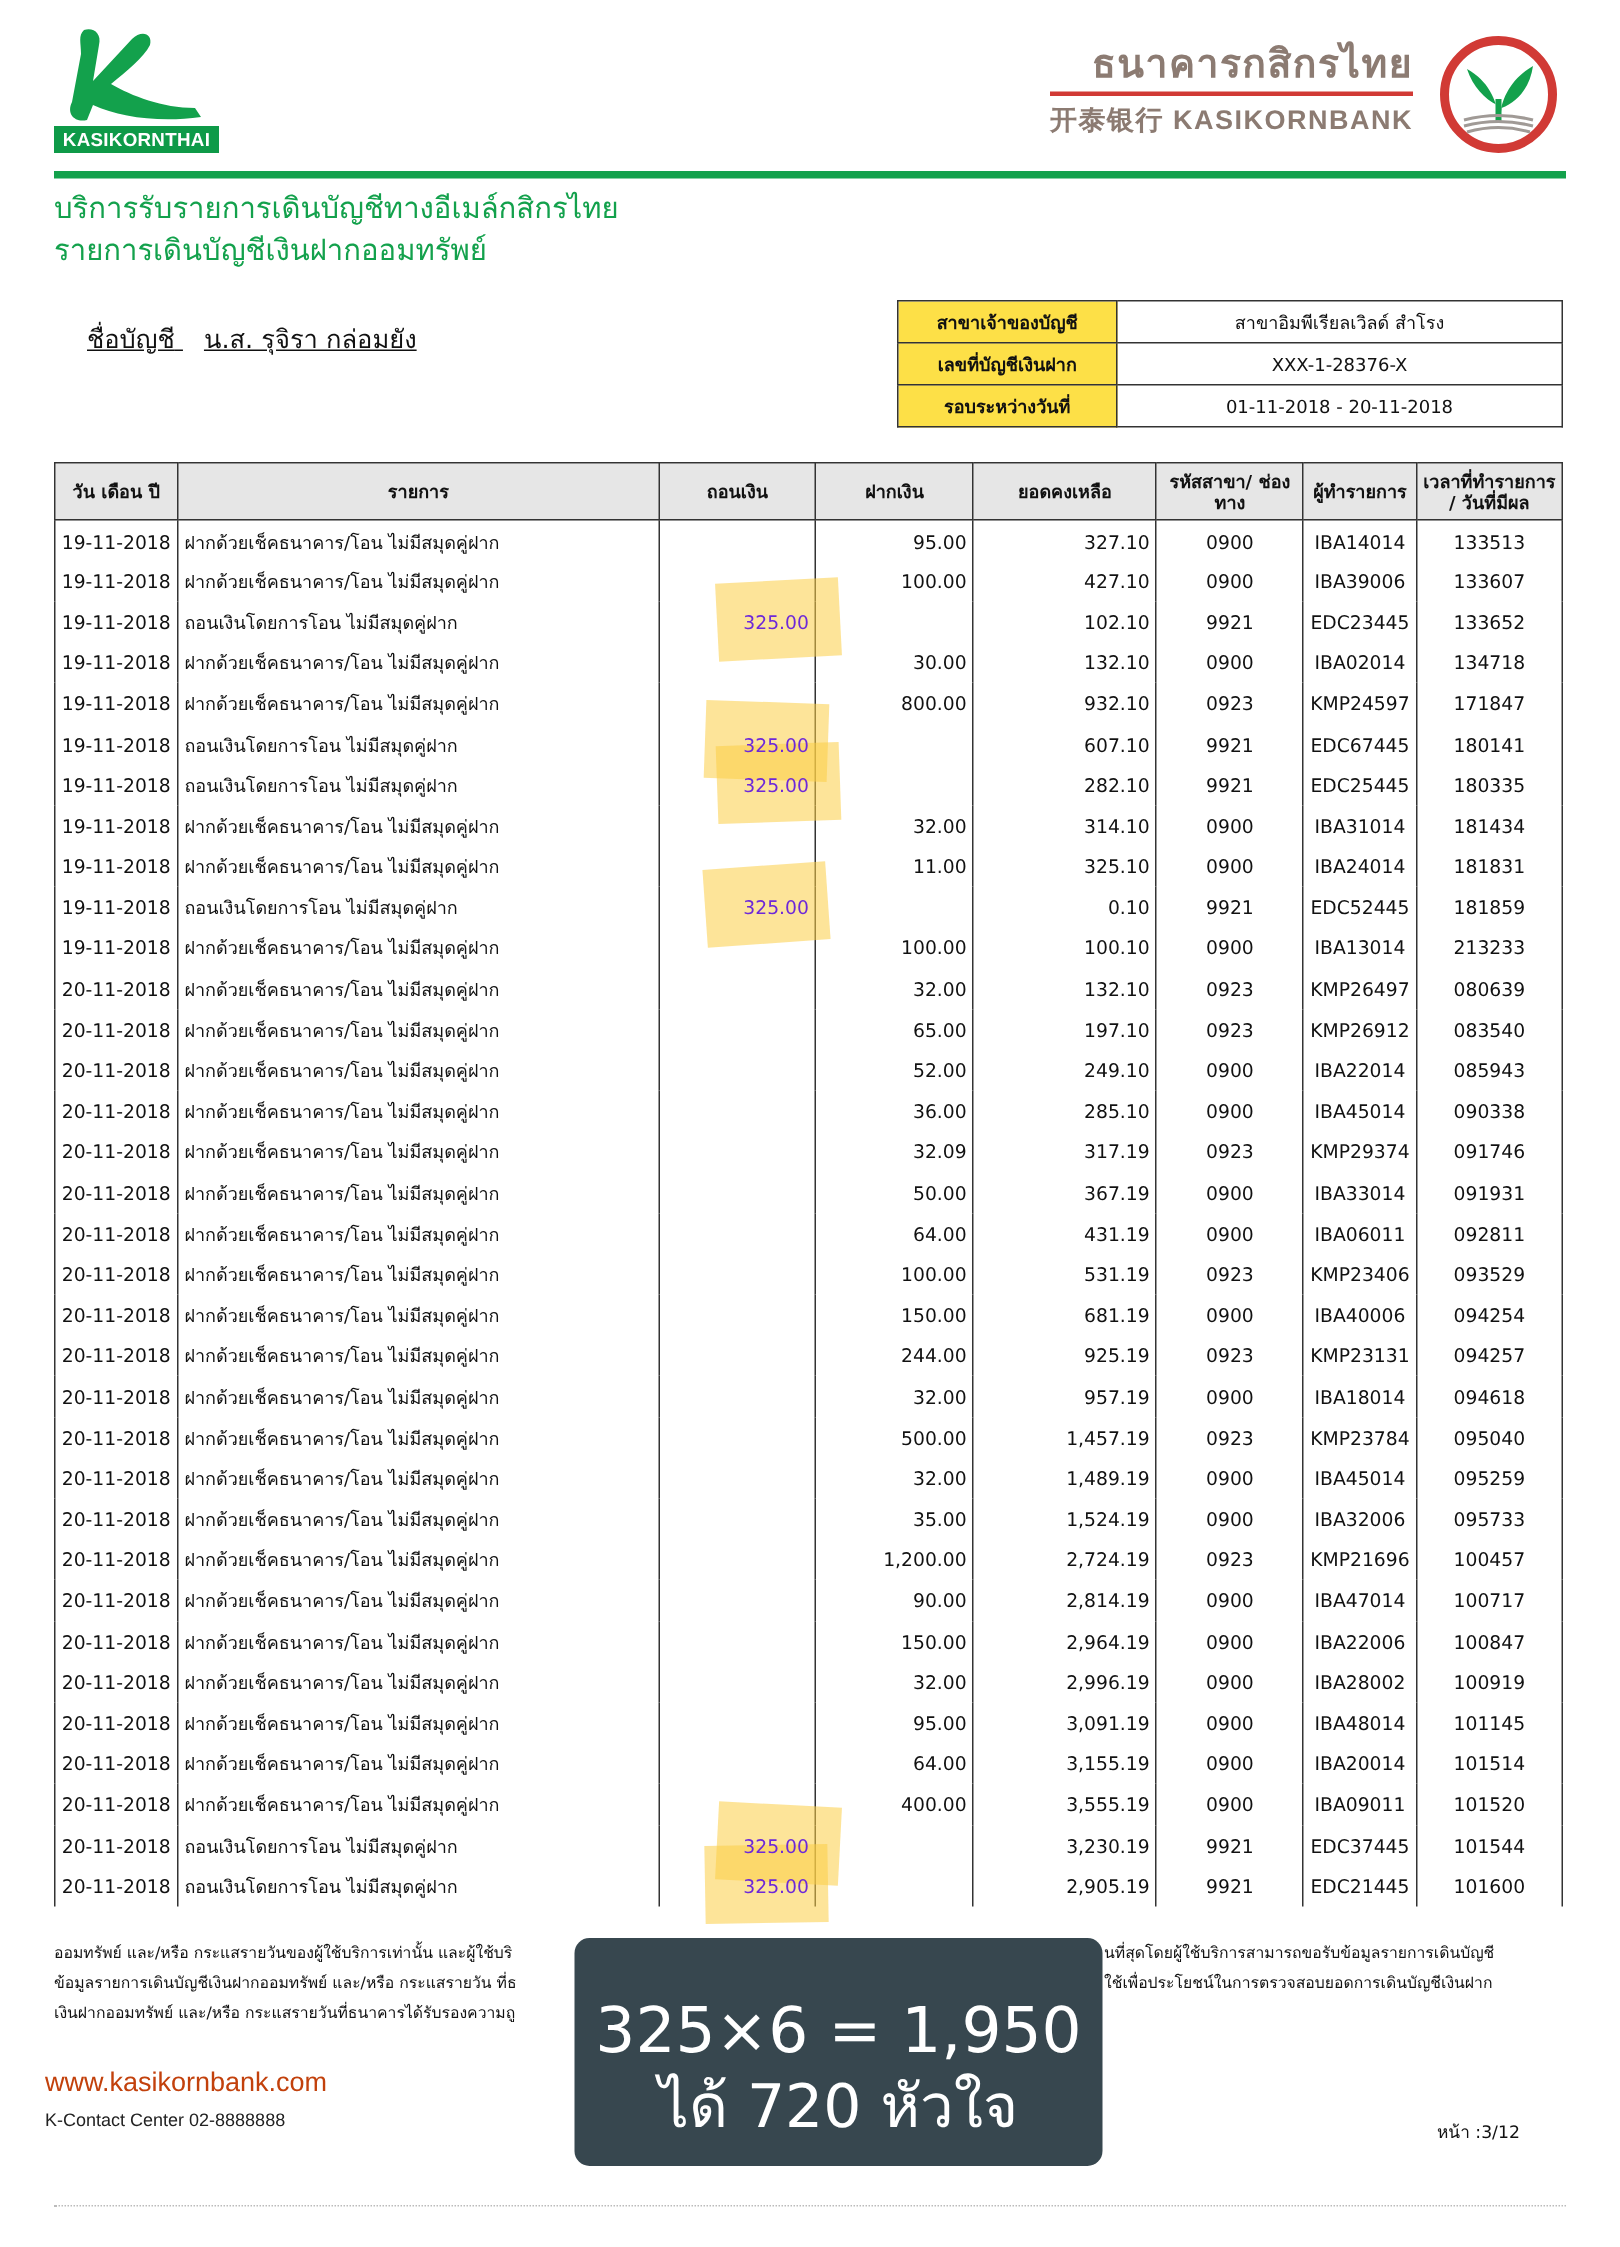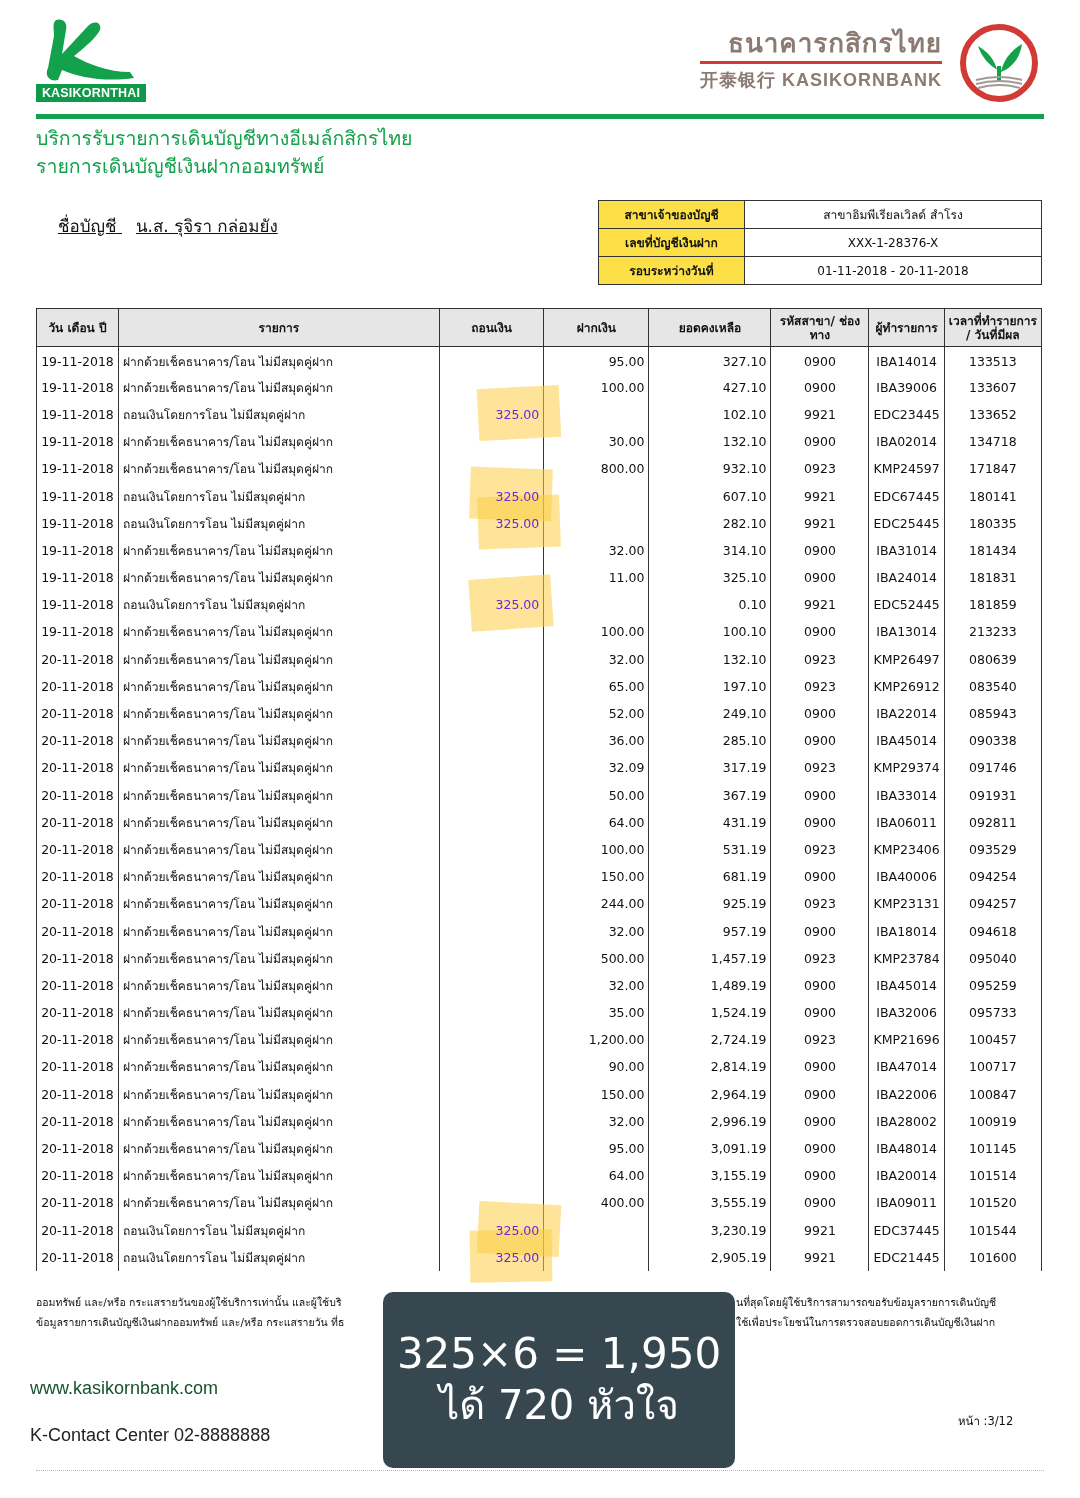--- a/index.html
+++ b/index.html
@@ -40,27 +40,27 @@
   .tx td.num { text-align: right; }
   .tx td.c { text-align: center; }
   .tx td.wd { position: relative; width: 108px; }
   .tx td.wd .hl { position: absolute; background: rgba(252, 205, 70, 0.55); z-index: 0; }
   .tx td.wd span.v { position: relative; z-index: 1; color: #6d28d9; }
   .tx tr:last-child td { height: 27px; }
   .tx tbody tr:first-child td { padding-top: 2px; }
 
   .disclaimer { position: absolute; left: 36px; top: 1292px; width: 1010px; font-size: 10.5px; line-height: 20px; color: #111; }
 
-  .footer-url { position: absolute; left: 30px; top: 1378px; font-family: "Liberation Sans", sans-serif; font-size: 18px; color: #14532d; }
-  .footer-contact { position: absolute; left: 30px; top: 1406px; font-family: "Liberation Sans", sans-serif; font-size: 18px; color: #222; margin-top: 19px; }
+  .footer-url { position: absolute; left: 30px; top: 1378px; font-family: "Liberation Sans", sans-serif; font-size: 18px; color: #c2410c; }
+  .footer-contact { position: absolute; left: 30px; top: 1406px; font-family: "Liberation Sans", sans-serif; font-size: 12px; color: #222; }
   .page-num { position: absolute; left: 958px; top: 1412px; font-size: 11.5px; }
   .dotted { position: absolute; left: 36px; top: 1470px; width: 1008px; border-top: 1px dotted #bbb; }
 
   
-  .overlay { position: absolute; left: 383px; top: 1292px; width: 352px; height: 176px; background: #37474f; border-radius: 10px; color: #fff; text-align: center; }
+  .overlay { position: absolute; left: 383px; top: 1292px; width: 352px; height: 152px; background: #37474f; border-radius: 10px; color: #fff; text-align: center; }
   .overlay .l1 { margin-top: 36px; font-size: 42px; line-height: 52px; font-family: "DejaVu Sans", sans-serif; }
   .overlay .l2 { font-size: 40px; line-height: 50px; font-family: "DejaVu Sans", sans-serif; }
 </style>
 </head>
 <body>
 
 <div class="logo-k">
   <svg viewBox="0 0 112 66">
     <path d="M20 4 C 26 2, 32 6, 30 14 L 26 38 L 52 10 C 58 4, 66 6, 64 14 C 60 22, 48 32, 38 40 C 52 48, 72 56, 94 56 L 98 62 C 70 66, 44 62, 26 54 L 22 64 C 14 66, 8 60, 12 52 L 18 20 C 18 12, 16 8, 20 4 Z" fill="#13a14c"></path>
   </svg>
@@ -463,20 +463,21 @@
         <td class="c">9921</td>
         <td class="c">EDC21445</td>
         <td class="c">101600</td>
       </tr>
     </tbody>
 </table>
 
 <div class="disclaimer">
   <div><span>ออมทรัพย์ และ/หรือ กระแสรายวันของผู้ใช้บริการเท่านั้น และผู้ใช้บริ</span><span style="position:absolute;left:700px">นที่สุดโดยผู้ใช้บริการสามารถขอรับข้อมูลรายการเดินบัญชี</span></div>
   <div><span>ข้อมูลรายการเดินบัญชีเงินฝากออมทรัพย์ และ/หรือ กระแสรายวัน ที่ธ</span><span style="position:absolute;left:700px">ใช้เพื่อประโยชน์ในการตรวจสอบยอดการเดินบัญชีเงินฝาก</span></div>
+  <div><span>เงินฝากออมทรัพย์ และ/หรือ กระแสรายวันที่ธนาคารได้รับรองความถู</span></div>
 </div>
 
 <div class="footer-url">www.kasikornbank.com</div>
 <div class="footer-contact">K-Contact Center 02-8888888</div>
 <div class="page-num">หน้า :3/12</div>
 <div class="dotted"></div>
 
 <div class="overlay">
   <div class="l1">325×6 = 1,950</div>
   <div class="l2">ได้ 720 หัวใจ</div>

